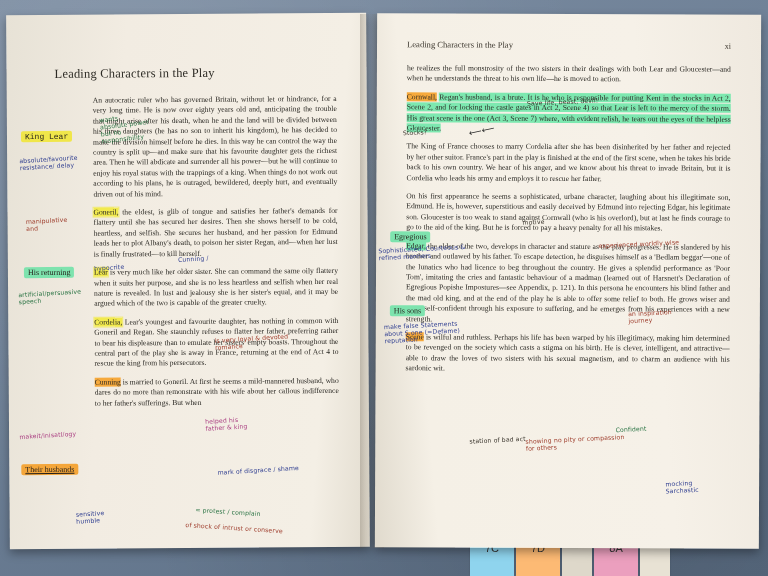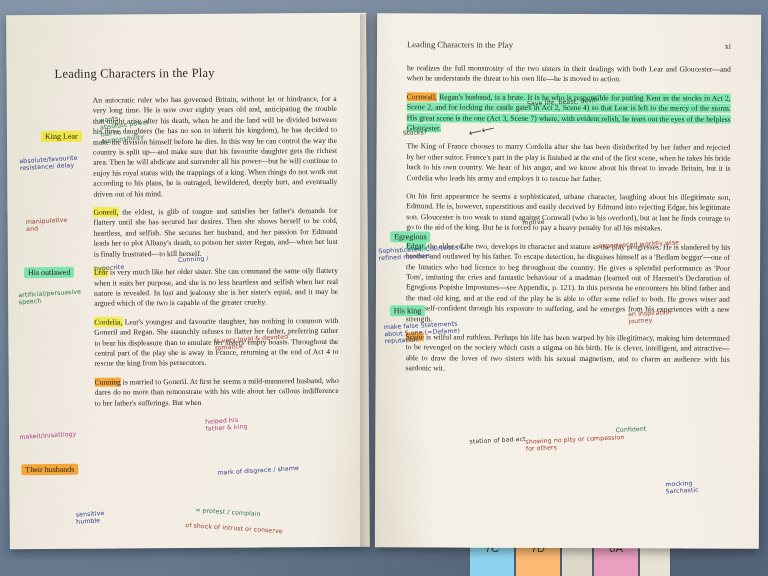--- a/index.html
+++ b/index.html
@@ -50,21 +50,21 @@
   
   .hl-y{background:#f2ea4e;box-shadow:0 0 0 1px rgba(242,234,78,.6);}
   .hl-g{background:#7de8b0;}
   .hl-o{background:#f6a93c;}
 
   
   .mlabel{position:absolute;font-family:"Liberation Serif",serif;font-size:8px;
           padding:1px 4px;border-radius:2px;color:#241f1a;white-space:nowrap;}
   .mbox-y{background:#f0e64a;}
   .mbox-g{background:#7ee3ae;}
-  .mbox-o{background:#f4a63a;}
+  .mbox-o{background:#f4a63a;text-decoration:underline;}
 
   
   .hw{position:absolute;font-family:"DejaVu Sans",sans-serif;font-size:6.2px;line-height:7px;
       color:#2f2a22;opacity:.92;letter-spacing:.1px;}
   .hw.blue{color:#24348c;}
   .hw.red{color:#98301f;}
   .hw.grn{color:#1e6c3a;}
   .hw.pnk{color:#a6347c;}
   .hw.rot{transform:rotate(-6deg);transform-origin:left top;}
   .hw.rot2{transform:rotate(-3deg);transform-origin:left top;}
@@ -104,22 +104,22 @@
       <p class="body" style="margin-top:4px;"><span>An autocratic ruler who has governed Britain, without let or hindrance, for a very long time. He is now over eighty years old and, anticipating the trouble that might arise after his death, when he and the land will be divided between his three daughters (he has no son to inherit his kingdom), he has decided to make the division himself before he dies. In this way he can control the way the country is split up—and make sure that his favourite daughter gets the richest area. Then he will abdicate and surrender all his power—but he will continue to enjoy his royal status with the trappings of a king. When things do not work out according to his plans, he is outraged, bewildered, deeply hurt, and eventually driven out of his mind.</span></p>
 
       <p class="body"><span class="hl-y">Goneril,</span> <span>the eldest, is glib of tongue and satisfies her father's demands for flattery until she has secured her desires. Then she shows herself to be cold, heartless, and selfish. She secures her husband, and her passion for Edmund leads her to plot Albany's death, to poison her sister Regan, and—when her lust is finally frustrated—to kill herself.</span></p>
 
       <p class="body"><span class="hl-y">Lear</span> <span>is very much like her older sister. She can command the same oily flattery when it suits her purpose, and she is no less heartless and selfish when her real nature is revealed. In lust and jealousy she is her sister's equal, and it may be argued which of the two is capable of the greater cruelty.</span></p>
 
       <p class="body"><span class="hl-y">Cordelia,</span> <span>Lear's youngest and favourite daughter, has nothing in common with Goneril and Regan. She staunchly refuses to flatter her father, preferring rather to bear his displeasure than to emulate her sisters' empty boasts. Throughout the central part of the play she is away in France, returning at the end of Act 4 to rescue the king from his persecutors.</span></p>
 
       <p class="body"><span class="hl-o">Cunning</span> <span>is married to Goneril. At first he seems a mild-mannered husband, who dares do no more than remonstrate with his wife about her callous indifference to her father's sufferings. But when</span></p>
 
-      <div class="mlabel mbox-y" style="left:34px;top:116px;">King Lear</div>
-      <div class="mlabel mbox-g" style="left:16px;top:252px;">His outlawed</div>
+      <div class="mlabel mbox-y" style="left:14px;top:116px;font-family:Liberation Mono, monospace;">King Lear</div>
+      <div class="mlabel mbox-g" style="left:16px;top:252px;">His returning</div>
       <div class="mlabel mbox-o" style="left:12px;top:449px;">Their husbands</div>
 
       <div class="hw grn rot" style="left:92px;top:102px;">wants<br>absolute power<br>but no<br>responsibility</div>
       <div class="hw blue rot2" style="left:12px;top:142px;">absolute/favourite<br>resistance/ delay</div>
       <div class="hw red rot2" style="left:18px;top:203px;">manipulative<br>and</div>
       <div class="hw blue rot2" style="left:86px;top:250px;">hypocrite</div>
       <div class="hw blue rot2" style="left:170px;top:242px;">Cunning /</div>
       <div class="hw grn rot2" style="left:10px;top:276px;">artificial/persuasive<br>speech</div>
       <div class="hw red rot2" style="left:206px;top:323px;">is very loyal &amp; devoted<br>romance</div>
       <div class="hw pnk rot2" style="left:196px;top:404px;">helped his<br>father &amp; king</div>
@@ -146,21 +146,21 @@
 
       <p class="body"><span>The King of France chooses to marry Cordelia after she has been disinherited by her father and rejected by her other suitor. France's part in the play is finished at the end of the first scene, when he takes his bride back to his own country. We hear of his anger, and we know about his threat to invade Britain, but it is Cordelia who leads his army and employs it to rescue her father.</span></p>
 
       <p class="body"><span>On his first appearance he seems a sophisticated, urbane character, laughing about his illegitimate son, Edmund. He is, however, superstitious and easily deceived by Edmund into rejecting Edgar, his legitimate son. Gloucester is too weak to stand against Cornwall (who is his overlord), but at last he finds courage to go to the aid of the king. But he is forced to pay a heavy penalty for all his mistakes.</span></p>
 
       <p class="body"><span class="hl-g">Edgar,</span> <span>the elder of the two, develops in character and stature as the play progresses. He is slandered by his brother and outlawed by his father. To escape detection, he disguises himself as a 'Bedlam beggar'—one of the lunatics who had licence to beg throughout the country. He gives a splendid performance as 'Poor Tom', imitating the cries and fantastic behaviour of a madman (learned out of Harsnett's Declaration of Egregious Popishe Impostures—see Appendix, p. 121). In this persona he encounters his blind father and the mad old king, and at the end of the play he is able to offer some relief to both. He grows wiser and more self-confident through his exposure to suffering, and he emerges from his experiences with a new strength.</span></p>
 
       <p class="body"><span class="hl-o">Scene</span> <span>is wilful and ruthless. Perhaps his life has been warped by his illegitimacy, making him determined to be revenged on the society which casts a stigma on his birth. He is clever, intelligent, and attractive—able to draw the loves of two sisters with his sexual magnetism, and to charm an audience with his sardonic wit.</span></p>
 
       <div class="mlabel mbox-g" style="left:14px;top:218px;">Egregious</div>
-      <div class="mlabel mbox-g" style="left:14px;top:292px;">His king</div>
+      <div class="mlabel mbox-g" style="left:14px;top:292px;">His sons</div>
 
       <div class="hw rot2" style="left:150px;top:86px;">Save life, beast, devil!</div>
       <div class="hw rot2" style="left:26px;top:116px;">Stocks?</div>
       <div class="hw rot2" style="left:146px;top:205px;">motive</div>
       <div class="hw blue rot2" style="left:2px;top:234px;">Sophisticated, Courteous &amp;<br>refined manners</div>
       <div class="hw red rot2" style="left:222px;top:228px;">experienced worldly wise</div>
       <div class="hw blue rot2" style="left:8px;top:310px;">make false Statements<br>about S.one (=Defame)<br>reputation</div>
       <div class="hw red rot2" style="left:252px;top:296px;">an inspiration<br>journey</div>
       <div class="hw grn rot2" style="left:240px;top:412px;">Confident</div>
       <div class="hw rot2" style="left:94px;top:424px;">station of bad act</div>

